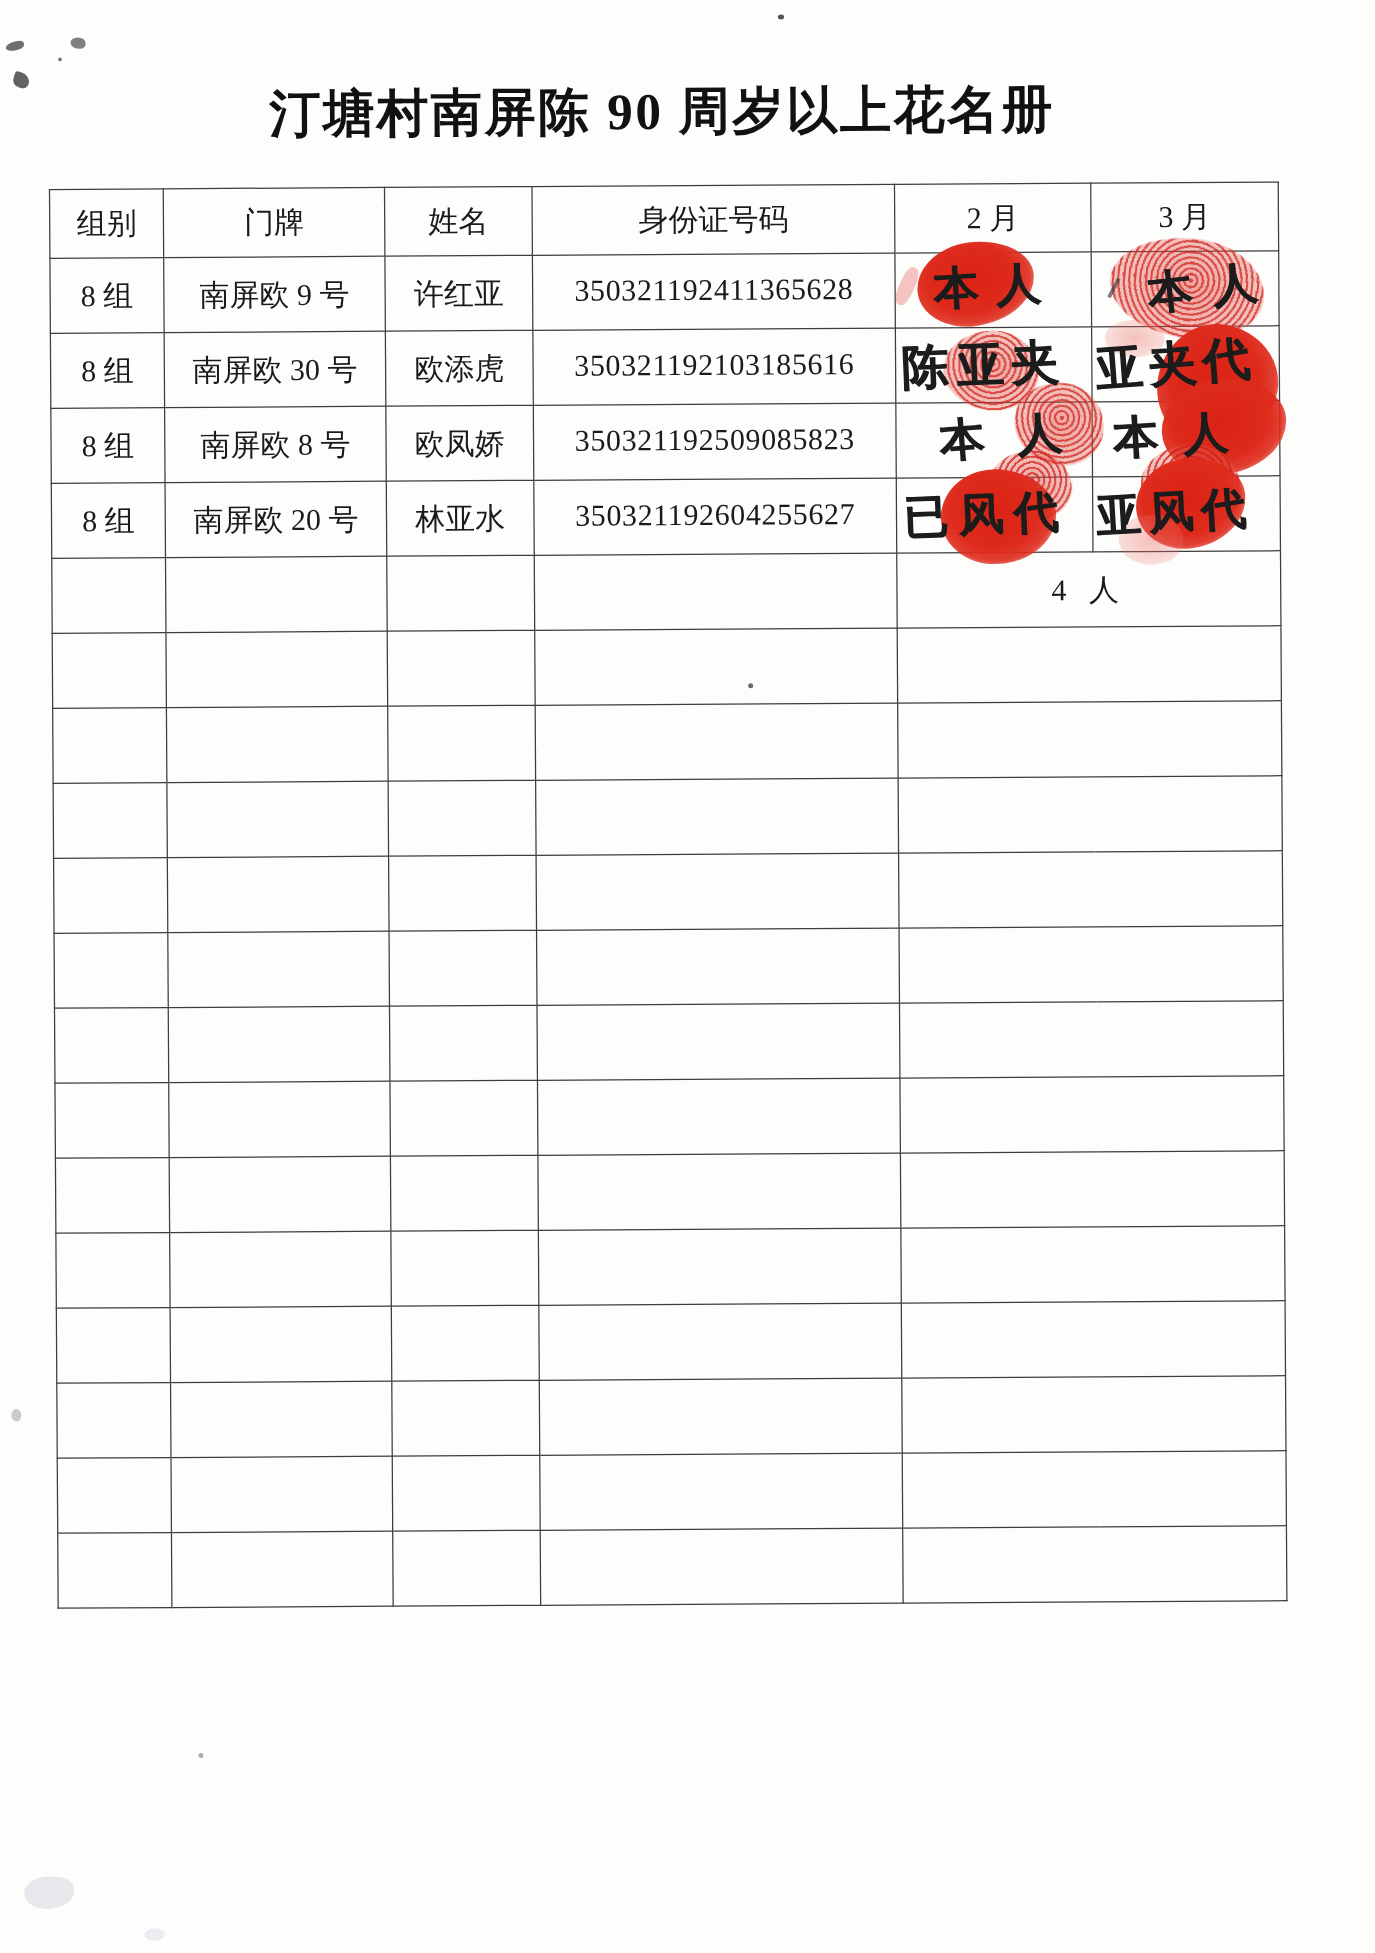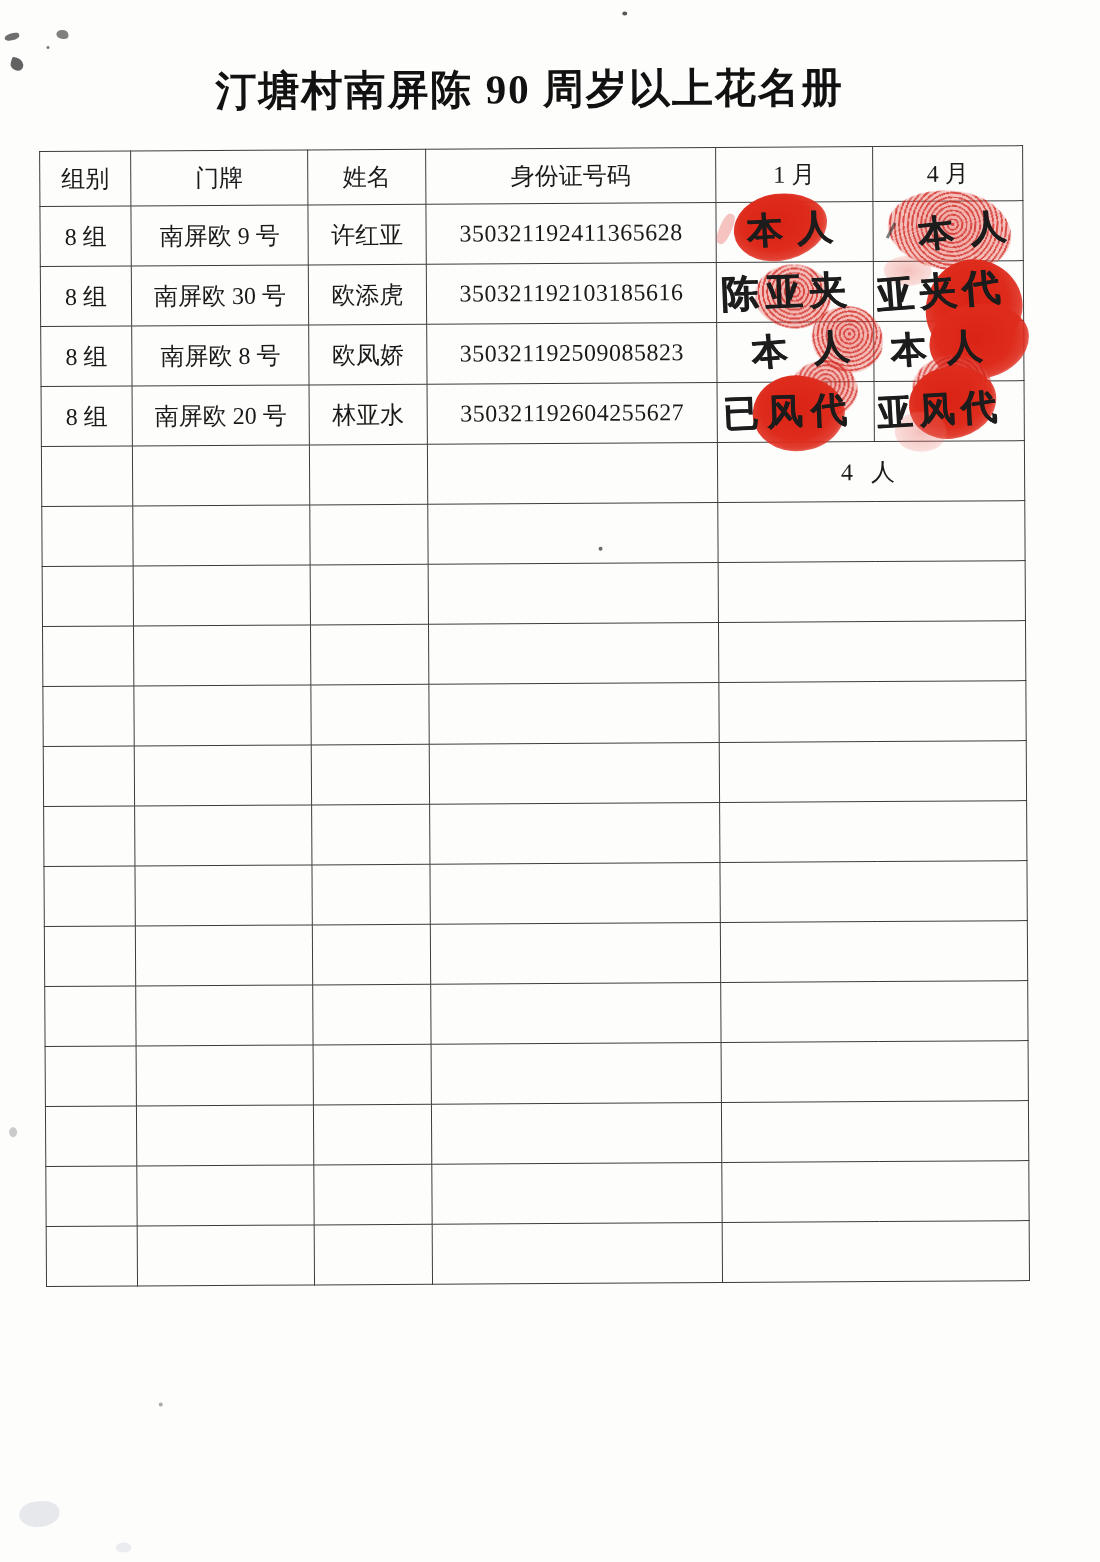--- a/index.html
+++ b/index.html
@@ -73,22 +73,22 @@
         <col style="width:157px">
         <col style="width:150px">
     </colgroup>
 
     <tbody>
         <tr class="hdr">
       <th>组别</th>
       <th>门牌</th>
       <th>姓名</th>
       <th>身份证号码</th>
-      <th>1 月</th>
-      <th>4 月</th>
+      <th>2 月</th>
+      <th>3 月</th>
     </tr>
 
     <tr class="row">
       <td>8 组</td>
       <td>南屏欧 9 号</td>
       <td>许红亚</td>
       <td class="idcell">350321192411365628</td>
       <td class="signcell">
         <div class="smear" style="left:3px;top:10px;width:12px;height:32px;transform:rotate(24deg);"></div>
         <div class="fp fp-solid" style="left:17px;top:-9px;width:94px;height:67px;transform:rotate(-7deg);"></div>

